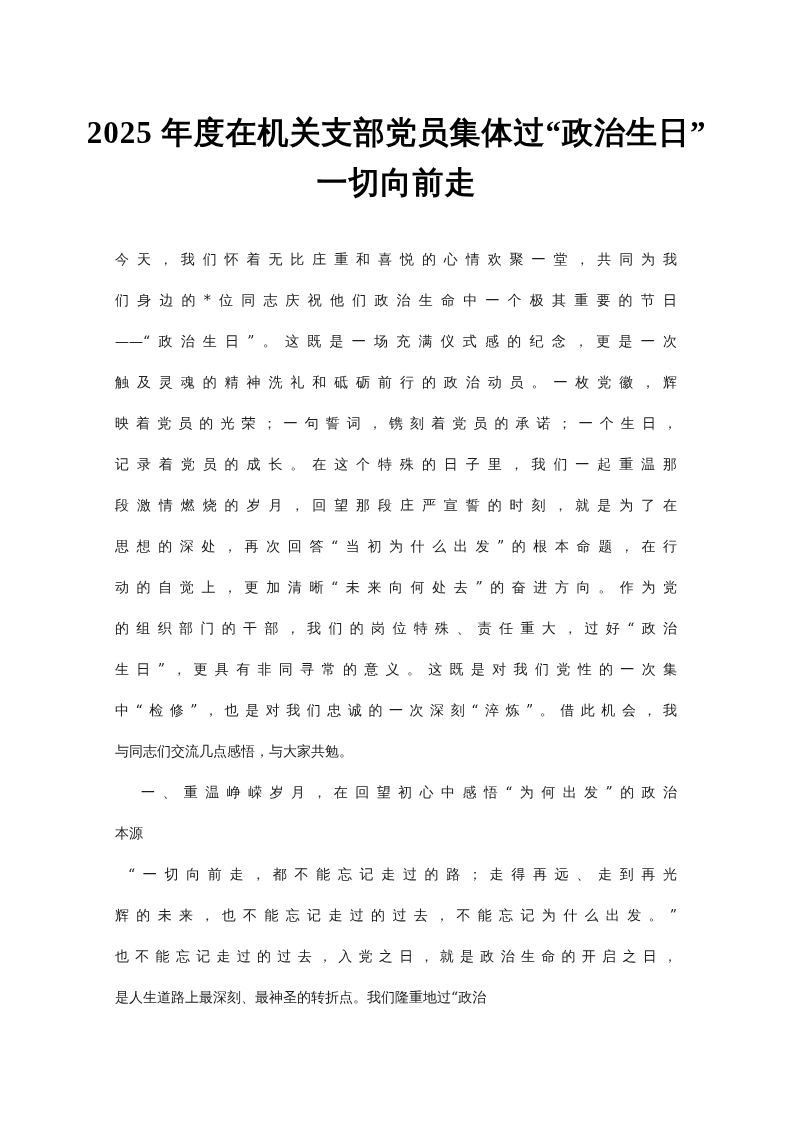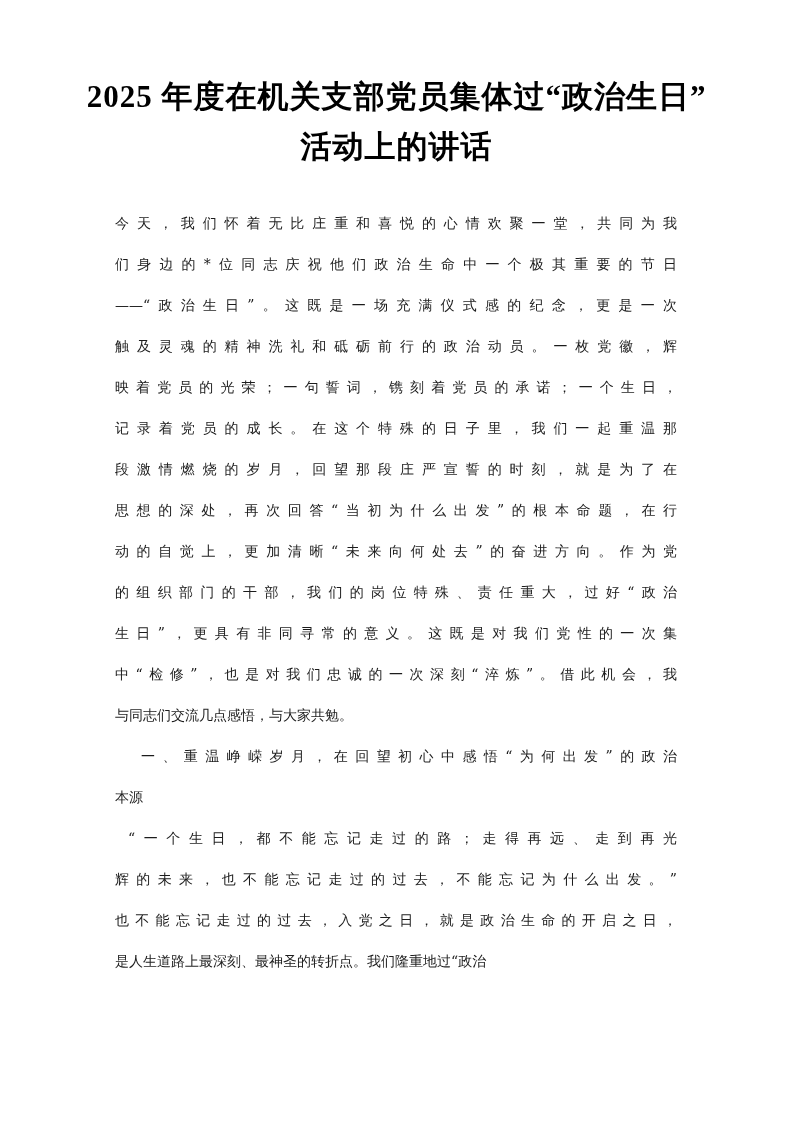--- a/index.html
+++ b/index.html
@@ -11,21 +11,21 @@
     position: relative;
     width: 793px;
     height: 1122px;
     margin: 0 auto;
     background: #ffffff;
     overflow: hidden;
     box-sizing: border-box;
   }
   .doc-title {
     margin: 0;
-    padding-top: 72px;
+    padding-top: 108px;
     text-align: center;
     font-family: "Liberation Serif", serif;
     font-weight: 700;
     font-size: 31px;
     line-height: 50px;
     letter-spacing: 1px;
     color: #000000;
   }
   .doc-body {
     margin-top: 31px;
@@ -52,21 +52,21 @@
     padding-left: 13px;
   }
 </style>
 </head>
 <body>
 
 <div class="page">
 
   <h1 class="doc-title">
     <div class="title-line">2025 年度在机关支部党员集体过“政治生日”</div>
-    <div class="title-line">活动上的讲话</div>
+    <div class="title-line">一切向前走</div>
   </h1>
 
   <div class="doc-body">
 
     <div class="paragraph">
       <div class="text-line">今天，我们怀着无比庄重和喜悦的心情欢聚一堂，共同为我</div>
       <div class="text-line">们身边的*位同志庆祝他们政治生命中一个极其重要的节日</div>
       <div class="text-line">——“政治生日”。这既是一场充满仪式感的纪念，更是一次</div>
       <div class="text-line">触及灵魂的精神洗礼和砥砺前行的政治动员。一枚党徽，辉</div>
       <div class="text-line">映着党员的光荣；一句誓词，镌刻着党员的承诺；一个生日，</div>
@@ -79,21 +79,21 @@
       <div class="text-line">中“检修”，也是对我们忠诚的一次深刻“淬炼”。借此机会，我</div>
       <div class="text-line last">与同志们交流几点感悟，与大家共勉。</div>
     </div>
 
     <div class="paragraph">
       <div class="text-line indent-head">一、重温峥嵘岁月，在回望初心中感悟“为何出发”的政治</div>
       <div class="text-line last">本源</div>
     </div>
 
     <div class="paragraph">
-      <div class="text-line indent-quote">“一个生日，都不能忘记走过的路；走得再远、走到再光</div>
+      <div class="text-line indent-quote">“一切向前走，都不能忘记走过的路；走得再远、走到再光</div>
       <div class="text-line">辉的未来，也不能忘记走过的过去，不能忘记为什么出发。”</div>
       <div class="text-line">也不能忘记走过的过去，入党之日，就是政治生命的开启之日，</div>
       <div class="text-line last">是人生道路上最深刻、最神圣的转折点。我们隆重地过“政治</div>
     </div>
 
   </div>
 
 </div>
 
 </body></html>

